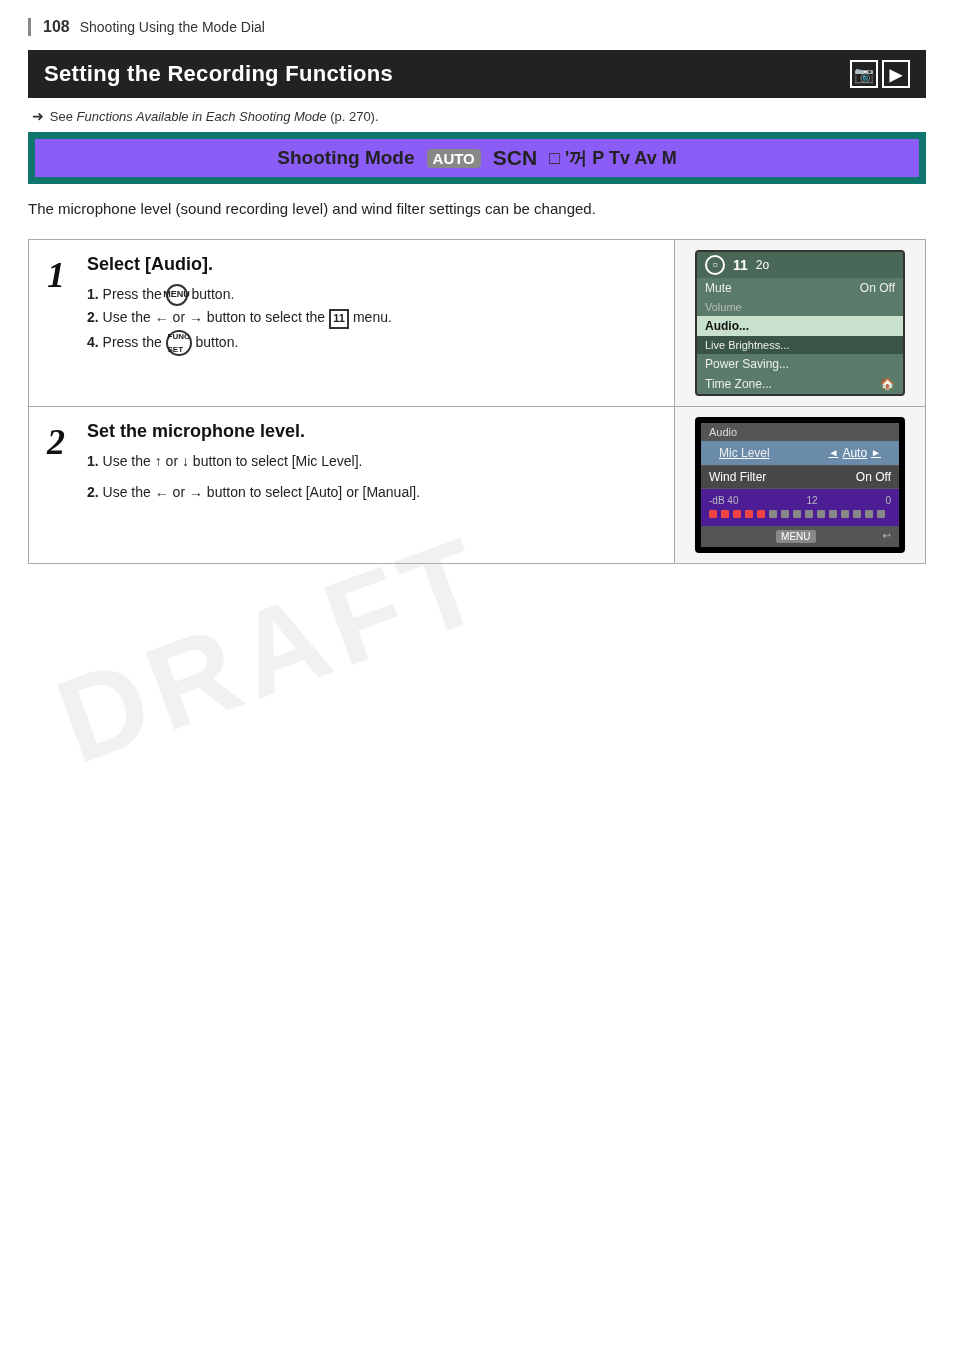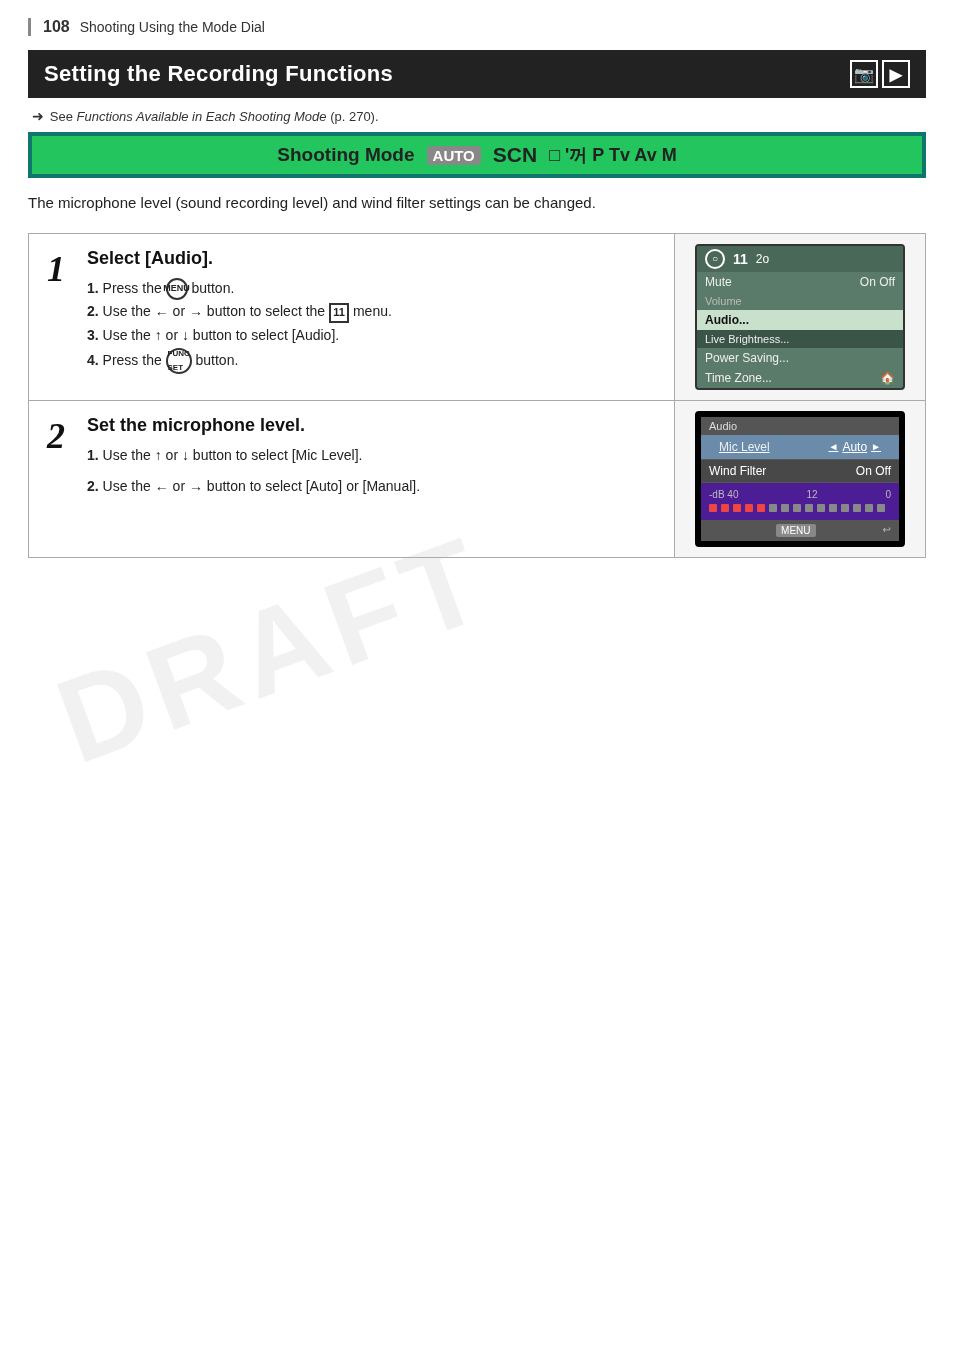--- a/index.html
+++ b/index.html
@@ -63,22 +63,22 @@
       padding-left: 4px;
       display: flex;
       align-items: center;
       gap: 6px;
     }
     .see-ref .arrow-icon {
       color: #333;
       font-size: 14px;
     }
     .shooting-mode-bar {
-      background: #22c55e;
-      border: 4px solid #0f766e;
+      background: #8b5cf6;
+      border: 7px solid #0f766e;
       display: flex;
       align-items: center;
       justify-content: center;
       padding: 7px 14px;
       font-size: 19px;
       font-weight: bold;
       margin-bottom: 14px;
       gap: 12px;
       font-family: Arial, sans-serif;
     }
@@ -318,21 +318,20 @@
 
   <div class="steps-container">
 
     <div class="step-row">
       <div class="step-number-col">1</div>
       <div class="step-content-col">
         <div class="step-title">Select [Audio].</div>
         <div class="step-instructions">
           <p><span class="step-num-inline">1.</span> Press the <span style="display:inline-flex;align-items:center;justify-content:center;border:2px solid #333;border-radius:50%;width:22px;height:22px;font-size:9px;font-weight:bold;vertical-align:middle;">MENU</span> button.</p>
           <p><span class="step-num-inline">2.</span> Use the <strong>←</strong> or <strong>→</strong> button to select the <span style="display:inline-flex;align-items:center;justify-content:center;border:2px solid #333;width:20px;height:20px;font-size:11px;font-weight:bold;vertical-align:middle;">11</span> menu.</p>
-          <p><span class="step-num-inline">3.</span> Use the <strong>↑</strong> or <strong>↓</strong> button to select [Audio].</p>
           <p><span class="step-num-inline">4.</span> Press the <span style="display:inline-flex;align-items:center;justify-content:center;border:2px solid #333;border-radius:50%;width:26px;height:26px;font-size:8px;font-weight:bold;vertical-align:middle;">FUNC<br>SET</span> button.</p>
         </div>
       </div>
       <div class="step-image-col">
 
         <div class="cam-screen-1">
           <div class="cam-screen-topbar">
             <div class="icon-circle">○</div>
             <span style="font-weight:bold;font-size:14px;">11</span>
             <span style="font-size:12px;">2o</span>

